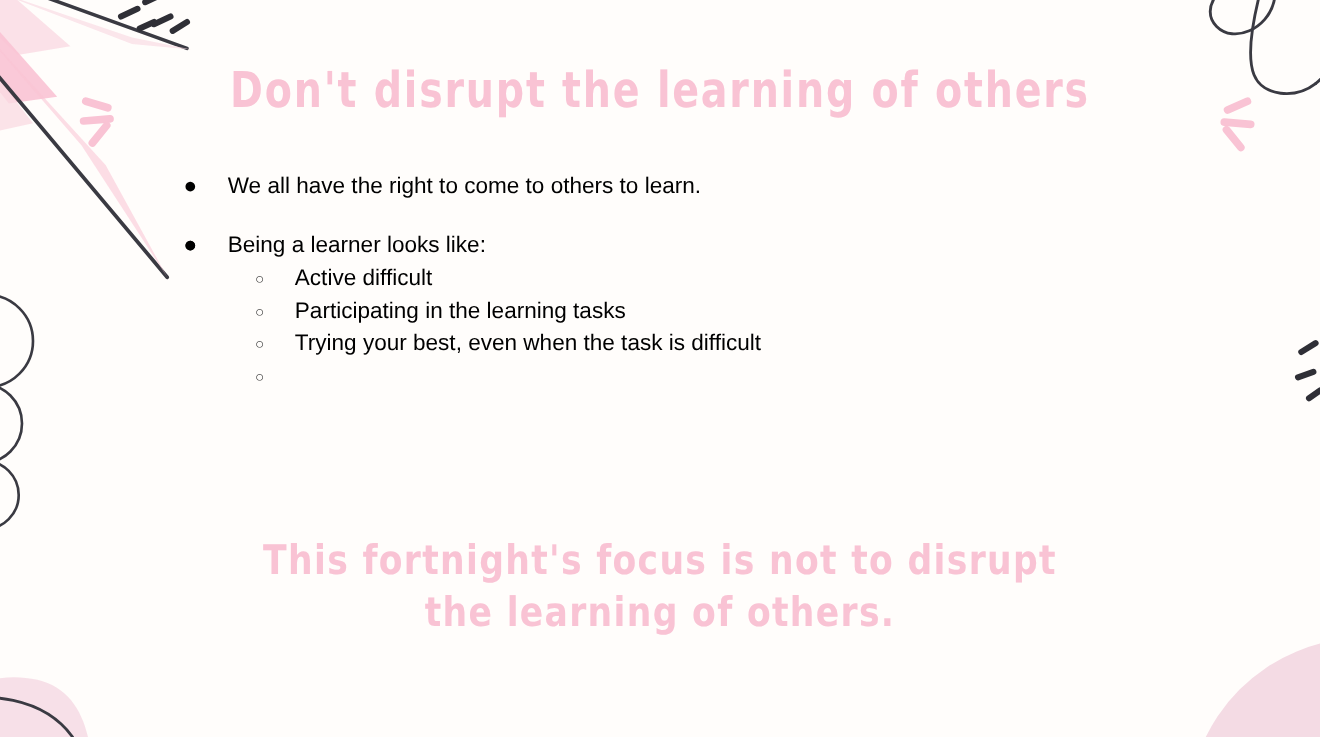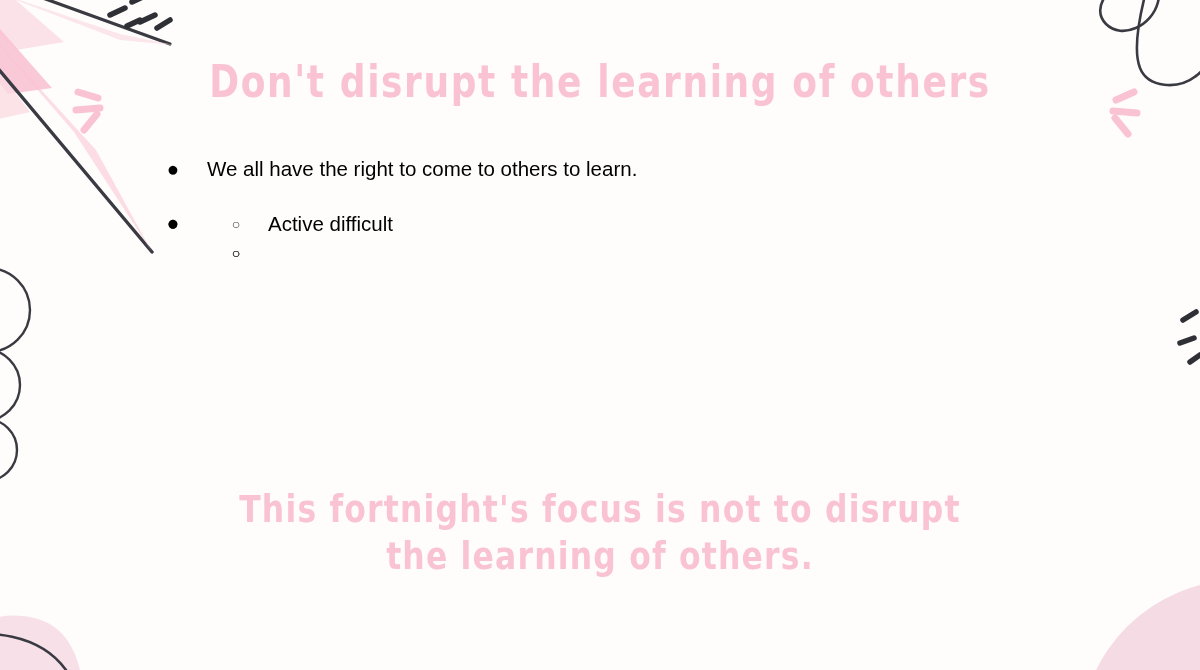--- a/index.html
+++ b/index.html
@@ -209,31 +209,34 @@
           <span class="marker">●</span>
           <span>We all have the right to come to others to learn.</span>
         </li>
 
         <li class="b1">
           <span class="marker">●</span>
         </li>
 
         <li class="b1">
           <span class="marker">●</span>
+          <span>Being a learner looks like:</span>
 
           <ul class="lvl2">
             <li class="b2">
               <span class="marker2">○</span>
               <span>Active difficult</span>
             </li>
             <li class="b2">
               <span class="marker2">○</span>
-            </li>
-            <li class="b2">
-              <span class="marker2">○</span>
+              <span>Participating in the learning tasks</span>
+            </li>
+            <li class="b2">
+              <span class="marker2">○</span>
+              <span>Trying your best, even when the task is difficult</span>
             </li>
             <li class="b2">
               <span class="marker2">○</span>
             </li>
           </ul>
         </li>
 
       </ul>
     </div>
 

